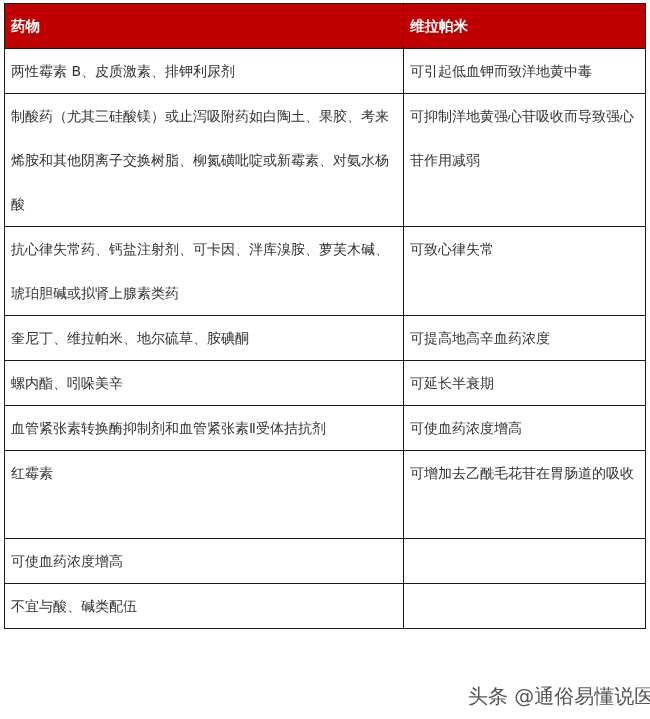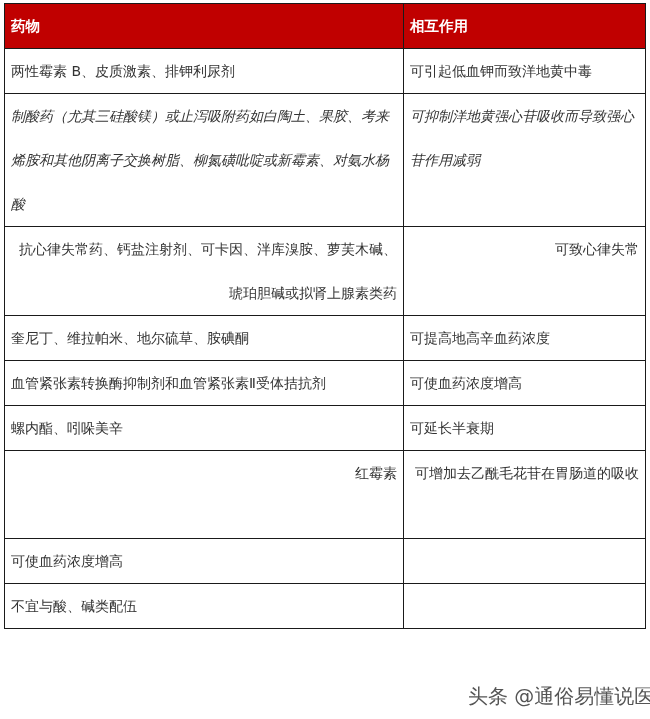--- a/index.html
+++ b/index.html
@@ -44,22 +44,22 @@
       font-size: 14.5px;
     }
     col.c1 { width: 399px; }
     col.c2 { width: 242px; }
     .cell-text {
       display: block;
       white-space: normal;
       word-break: break-all;
     }
     tr.h1 td { height: 43px; }
-    tr.h3 td { height: 131px; font-style: italic; }
-    tr.h2 td { height: 87px; text-align: right; }
+    tr.h3 td { height: 131px; }
+    tr.h2 td { height: 87px; }
     .watermark {
       position: absolute;
       left: 468px;
       top: 683px;
       font-size: 20px;
       color: #555555;
       text-shadow: 1px 0 #fff, -1px 0 #fff, 0 1px #fff, 0 -1px #fff;
       white-space: nowrap;
     }
   </style>
@@ -68,21 +68,21 @@
 
 <div class="page">
   <table class="interactions">
     <colgroup>
       <col class="c1">
       <col class="c2">
     </colgroup>
     <thead>
       <tr>
         <th>药物</th>
-        <th>相互作用</th>
+        <th>维拉帕米</th>
       </tr>
     </thead>
     <tbody>
       <tr class="h1">
         <td>
             <span class="cell-text">两性霉素 B、皮质激素、排钾利尿剂</span>
           </td>
         <td>
             <span class="cell-text">可引起低血钾而致洋地黄中毒</span>
           </td>
@@ -106,32 +106,32 @@
       <tr class="h1">
         <td>
             <span class="cell-text">奎尼丁、维拉帕米、地尔硫草、胺碘酮</span>
           </td>
         <td>
             <span class="cell-text">可提高地高辛血药浓度</span>
           </td>
       </tr>
       <tr class="h1">
         <td>
+            <span class="cell-text">螺内酯、吲哚美辛</span>
+          </td>
+        <td>
+            <span class="cell-text">可延长半衰期</span>
+          </td>
+      </tr>
+      <tr class="h1">
+        <td>
             <span class="cell-text">血管紧张素转换酶抑制剂和血管紧张素Ⅱ受体拮抗剂</span>
           </td>
         <td>
             <span class="cell-text">可使血药浓度增高</span>
-          </td>
-      </tr>
-      <tr class="h1">
-        <td>
-            <span class="cell-text">螺内酯、吲哚美辛</span>
-          </td>
-        <td>
-            <span class="cell-text">可延长半衰期</span>
           </td>
       </tr>
       <tr class="h2">
         <td>
             <span class="cell-text">红霉素</span>
           </td>
         <td>
             <span class="cell-text">可增加去乙酰毛花苷在胃肠道的吸收</span>
           </td>
       </tr>

